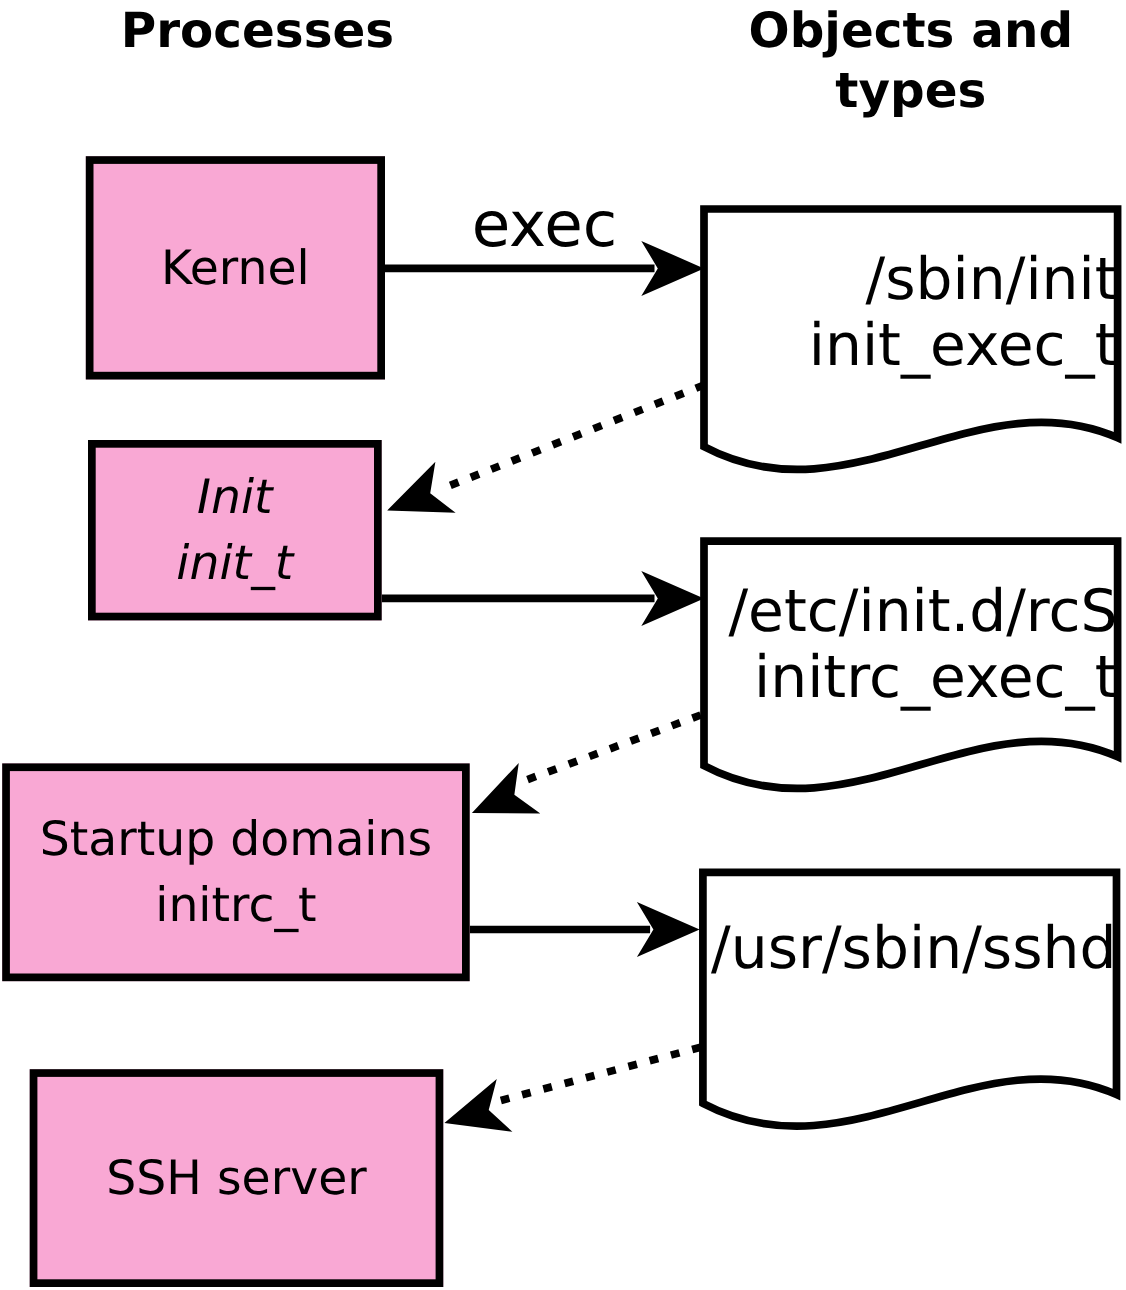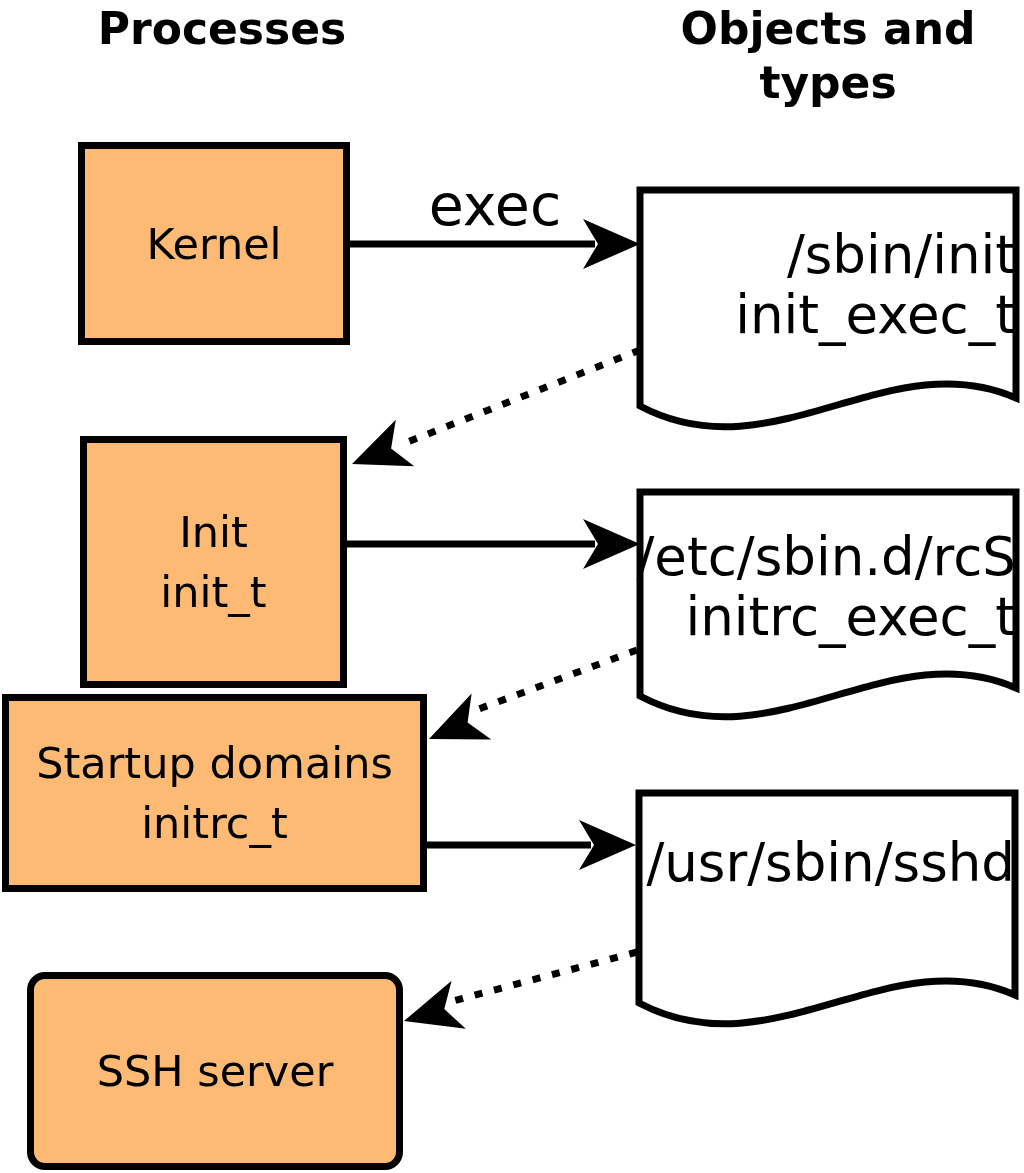--- a/index.html
+++ b/index.html
@@ -25,41 +25,41 @@
   }
   .heading {
     position: absolute;
     font-weight: bold;
     font-size: 44px;
     line-height: 54px;
     text-align: center;
     white-space: nowrap;
   }
   .heading span { display: block; }
-  .heading-left  { left: 10px;  top: 2px; width: 424px; }
+  .heading-left  { left: 22px;  top: 2px; width: 424px; }
   .heading-right { left: 628px; top: 2px; width: 400px; }
   .box {
     position: absolute;
     box-sizing: border-box;
     border: 7px solid #000000;
-    background: #fdba74;
+    background: #f9a8d4;
     display: flex;
     flex-direction: column;
     align-items: center;
     justify-content: center;
     font-size: 43px;
     line-height: 60px;
     text-align: center;
     white-space: nowrap;
   }
   .box span { display: block; }
   .box-kernel  { left: 78px;  top: 142px; width: 272px; height: 203px; }
-  .box-init    { left: 80px;  top: 436px; width: 267px; height: 252px; }
+  .box-init    { left: 80px;  top: 400px; width: 267px; height: 164px; font-style: italic; }
   .box-startup { left: 2px;   top: 694px; width: 425px; height: 198px; }
-  .box-ssh     { left: 27px;  top: 972px; width: 376px; height: 198px; border-radius: 18px; }
+  .box-ssh     { left: 27px;  top: 972px; width: 376px; height: 198px; }
   .doc-label {
     position: absolute;
     display: flex;
     flex-direction: column;
     align-items: flex-end;
     justify-content: center;
     font-size: 53px;
     line-height: 60px;
     text-align: center;
     white-space: nowrap;
@@ -138,21 +138,21 @@
   </div>
   <div class="box box-ssh">
     <span>SSH server</span>
   </div>
 
   <div class="doc-label doc-label-1">
     <span>/sbin/init</span>
     <span>init_exec_t</span>
   </div>
   <div class="doc-label doc-label-2">
-    <span>/etc/sbin.d/rcS</span>
+    <span>/etc/init.d/rcS</span>
     <span>initrc_exec_t</span>
   </div>
   <div class="doc-label doc-label-3">
     <span>/usr/sbin/sshd</span>
   </div>
 
   <div class="edge-label">exec</div>
 
 </div>
 

